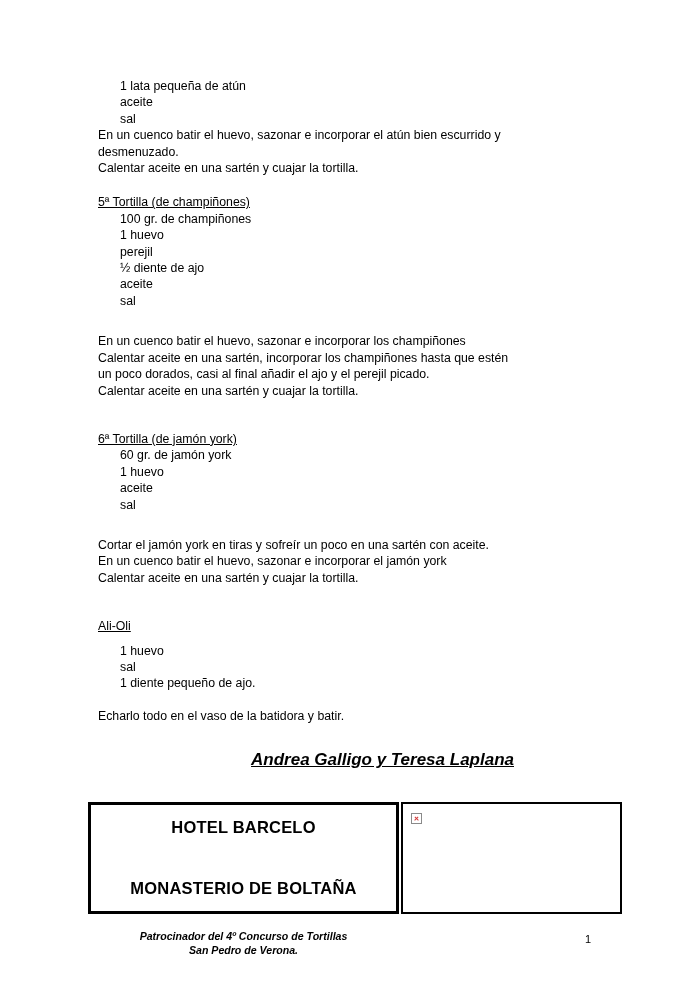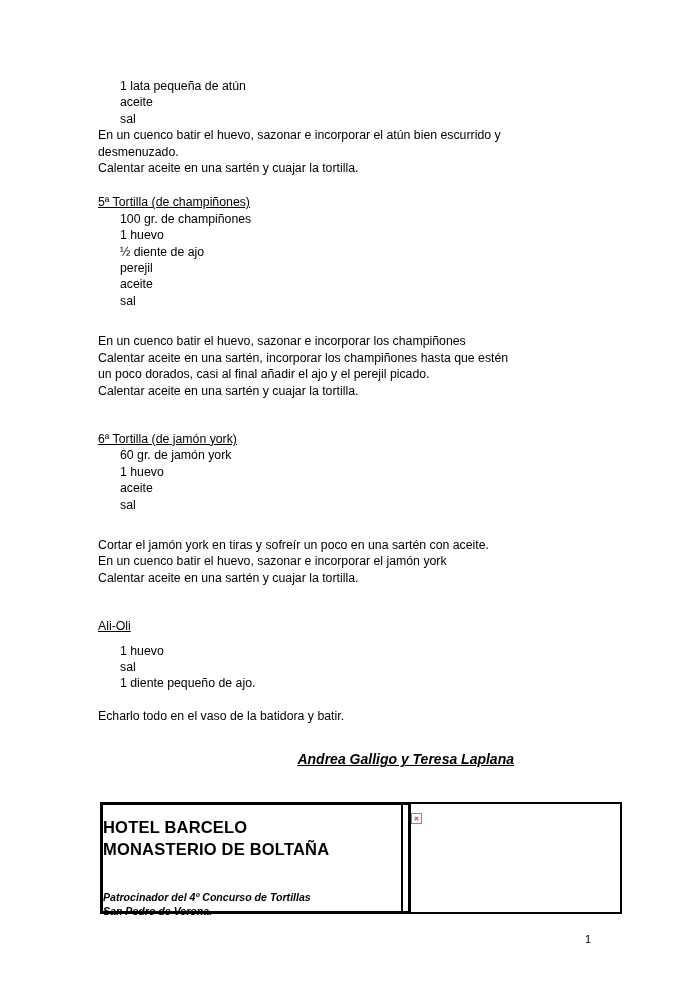--- a/index.html
+++ b/index.html
@@ -43,56 +43,57 @@
   .spacer-sm { height: 8px; }
   .spacer-md { height: 16px; }
   .spacer-lg { height: 24px; }
   .spacer-xl { height: 30px; }
 
   .signature {
     margin-top: 28px;
     text-align: right;
   }
   .signature div {
-    font-size: 14px;
+    font-size: 17px;
     line-height: 15px;
     font-weight: bold;
     font-style: italic;
     text-decoration: underline;
   }
 
   .boxes {
     position: absolute;
     left: 88px;
     top: 802px;
     width: 534px;
     height: 112px;
   }
   .box-left {
     position: absolute;
-    left: 12px;
+    left: 0;
     top: 0;
     width: 311px;
     height: 112px;
     border: 3px solid #000;
     box-sizing: border-box;
-    text-align: left;
+    text-align: center;
   }
   .box-left .t1 {
     margin-top: 11px;
     font-size: 16.5px;
     font-weight: bold;
     line-height: 22px;
     letter-spacing: 0.2px;
   }
   .box-left .t2 {
     font-size: 16.5px;
     font-weight: bold;
     line-height: 22px;
     letter-spacing: 0.2px;
+    margin-top: 39px;
   }
   .box-left .t3 {
     margin-top: 30px;
     font-size: 10.6px;
     font-style: italic;
     font-weight: bold;
     line-height: 14px;
   }
   .box-left .t4 {
     font-size: 10.6px;
@@ -147,22 +148,22 @@
   <div id="body-content">
       <div class="line indent">1 lata pequeña de atún</div>
       <div class="line indent">aceite</div>
       <div class="line indent">sal</div>
       <div class="line">En un cuenco batir el huevo, sazonar e incorporar el atún bien escurrido y desmenuzado.</div>
       <div class="line">Calentar aceite en una sartén y cuajar la tortilla.</div>
       <div class="spacer-md"></div>
       <div class="heading-wrap"><span class="heading">5ª Tortilla (de champiñones)</span></div>
       <div class="line indent">100 gr. de champiñones</div>
       <div class="line indent">1 huevo</div>
+      <div class="line indent">perejil</div>
       <div class="line indent">½ diente de ajo</div>
-      <div class="line indent">perejil</div>
       <div class="line indent">aceite</div>
       <div class="line indent">sal</div>
       <div class="spacer-lg"></div>
       <div class="line">En un cuenco batir el huevo, sazonar e incorporar los champiñones</div>
       <div class="line">Calentar aceite en una sartén, incorporar los champiñones hasta que estén un poco dorados, casi al final añadir el ajo y el perejil picado.</div>
       <div class="line">Calentar aceite en una sartén y cuajar la tortilla.</div>
       <div class="spacer-xl"></div>
       <div class="heading-wrap"><span class="heading">6ª Tortilla (de jamón york)</span></div>
       <div class="line indent">60 gr. de jamón york</div>
       <div class="line indent">1 huevo</div>

